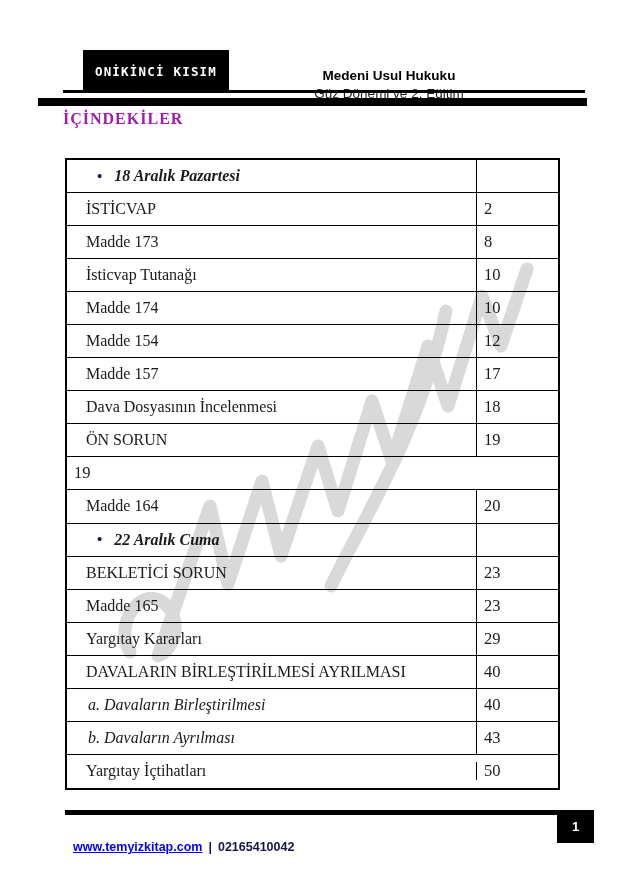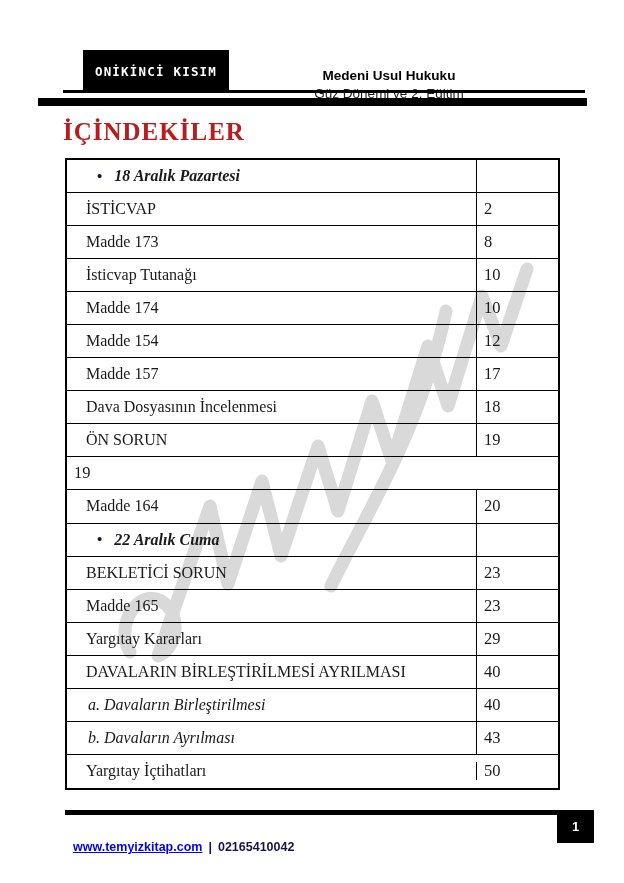--- a/index.html
+++ b/index.html
@@ -24,22 +24,22 @@
     position:absolute;left:193px;top:68px;width:392px;text-align:center;
     font-family:"Liberation Sans", sans-serif;line-height:1.25;
   }
   .course-title{font-weight:bold;font-size:13.5px;color:#000;}
   .course-subtitle{font-size:13.5px;color:#1c1c1c;margin-top:1px;}
   .header-thin-line{position:absolute;left:63px;top:90px;width:522px;height:3px;background:#000;}
   .header-thick-bar{position:absolute;left:38px;top:98px;width:549px;height:8px;background:#000;}
 
   
   .page-title{
-    position:absolute;left:63px;top:118px;
-    font-weight:bold;font-size:25px;letter-spacing:1px;color:#b91c1c;
+    position:absolute;left:63px;top:110px;
+    font-weight:bold;font-size:16px;letter-spacing:1px;color:#a21caf;
   }
 
   
   .watermark-svg{position:absolute;left:0;top:0;width:624px;height:883px;z-index:0;}
 
   
   .toc-table{
     position:absolute;left:65px;top:158px;width:495px;
     border:2px solid #000;box-sizing:border-box;
     z-index:2;background:transparent;

